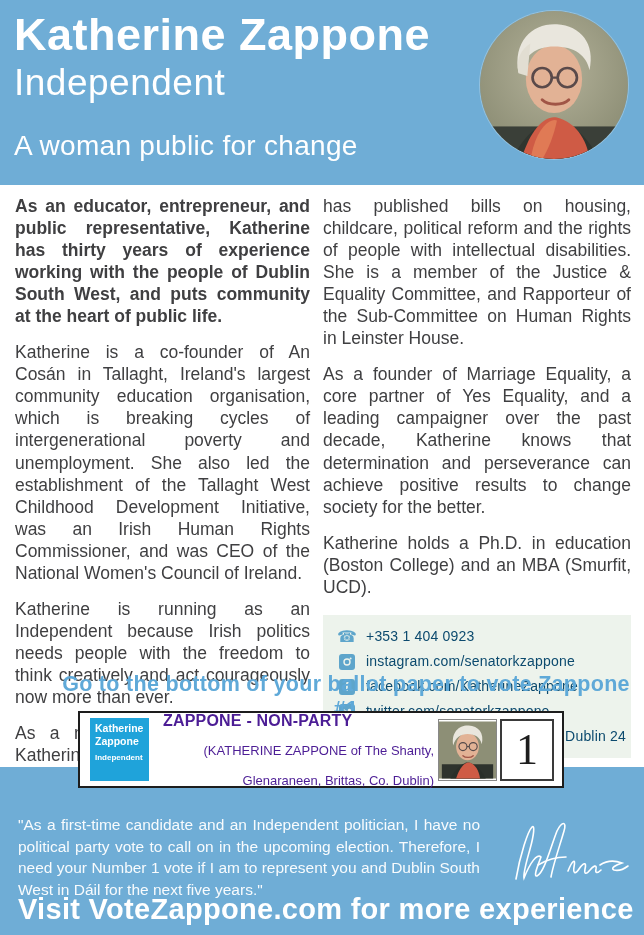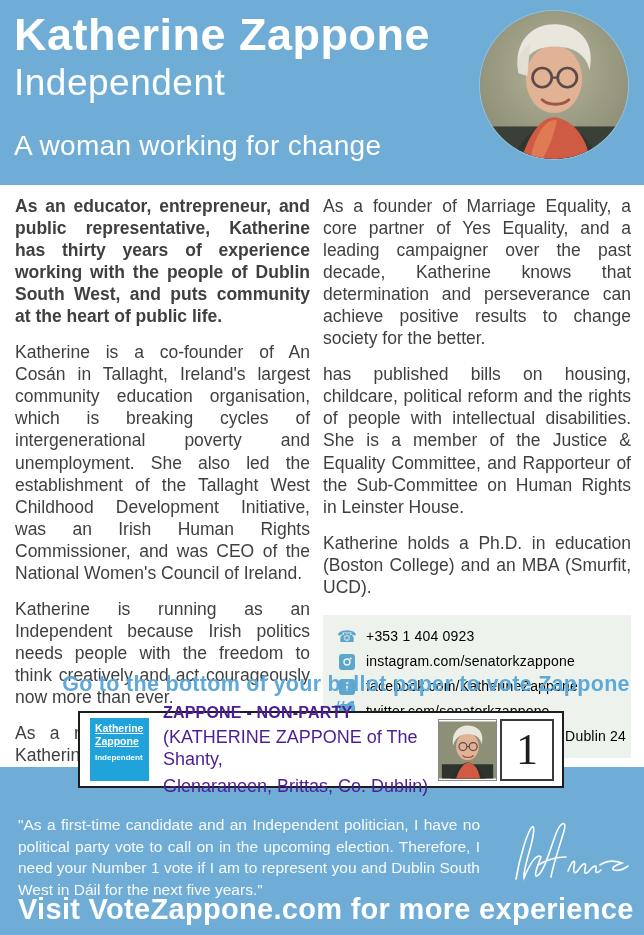--- a/index.html
+++ b/index.html
@@ -44,21 +44,21 @@
     width:20px; height:18px; margin-right:9px; flex:0 0 20px;
     color:#5ea5cb; font-size:16px; line-height:18px; text-align:center;
     display:flex; align-items:center; justify-content:center;
   }
   .cicon .sq{
     width:16px; height:16px; background:#5ea5cb; border-radius:3px;
     display:flex; align-items:center; justify-content:center; color:#edf3ec;
     font-size:12px; font-weight:700;
   }
   .cicon svg{ display:block; }
-  .ctext{ font-size:14px; color:#000000; letter-spacing:.2px; white-space:nowrap; }
+  .ctext{ font-size:14px; color:#0c4a6e; letter-spacing:.2px; white-space:nowrap; }
   
   .ballot-cta{
     position:absolute; top:672px; left:0; width:644px; text-align:center;
     font-size:21.5px; font-weight:700; color:#5fa9d8; letter-spacing:.3px;padding-left:48px;
   }
   
   .footer{
     position:absolute; top:767px; left:0; width:644px; height:168px;
     background:#6fadd6; color:#fff;
   }
@@ -74,41 +74,41 @@
   
   .ballot-box{
     position:absolute; top:711px; left:78px; width:486px; height:77px;
     background:#fff; border:2px solid #1d1d1d; display:flex; align-items:center;
     z-index:2;
   }
   .cand-card{
     width:59px; height:63px; margin-left:10px; background:#1fa3da; color:#fff;
     padding:4px 0 0 5px; flex:0 0 59px;
   }
-  .cand-card .cc-name{ font-size:10.5px; font-weight:700; line-height:1.25;text-decoration:underline; }
+  .cand-card .cc-name{ font-size:10.5px; font-weight:700; line-height:1.25; }
   .cand-card .cc-party{ font-size:8px; font-weight:700; margin-top:5px; }
   .ballot-mid{ flex:1 1 auto; padding:2px 4px 0 14px; color:#4c1d95; }
   .ballot-title{ font-size:16px; font-weight:700; letter-spacing:.2px; }
-  .ballot-detail{ font-size:18px; text-align:left; line-height:1.25; margin-top:4px; }
+  .ballot-detail{ font-size:13px; text-align:right; line-height:1.25; margin-top:13px; }
   .ballot-photo{ width:59px; height:62px; flex:0 0 59px; overflow:hidden; border:1px solid #888; }
   .ballot-num{
     width:54px; height:62px; margin:0 8px 0 3px; flex:0 0 54px;
     border:2px solid #3a3a3a; display:flex; align-items:center; justify-content:center;
     font-family:"Liberation Serif", serif; font-size:44px; color:#1d1d1d; background:#fff;
   }
 </style>
 </head>
 <body>
 
 <div class="page">
 
   <div class="header texture">
     <div class="name">Katherine Zappone</div>
     <div class="party">Independent</div>
-    <div class="tagline">A woman working for change</div>
+    <div class="tagline">A woman public for change</div>
     <div class="portrait-wrap">
       <svg width="148" height="148" viewBox="0 0 100 100">
         <defs>
           <radialGradient id="bgpg" cx="50%" cy="40%" r="75%">
             <stop offset="0%" stop-color="#b4b29a"></stop>
               <stop offset="100%" stop-color="#83856c"></stop>
           </radialGradient>
         </defs>
         <rect width="100" height="100" fill="url(#bgpg)"></rect>
         <rect x="8" y="78" width="84" height="22" fill="#3a3f38"></rect>
@@ -127,22 +127,22 @@
   </div>
 
   <div class="article">
     <div class="col">
       <p class="lead">As an educator, entrepreneur, and public representative, Katherine has thirty years of experience working with the people of Dublin South West, and puts community at the heart of public life.</p>
       <p>Katherine is a co-founder of An Cosán in Tallaght, Ireland's largest community education organisation, which is breaking cycles of intergenerational poverty and unemployment. She also led the establishment of the Tallaght West Childhood Development Initiative, was an Irish Human Rights Commissioner, and was CEO of the National Women's Council of Ireland.</p>
       <p>Katherine is running as an Independent because Irish politics needs people with the freedom to think creatively and act courageously now more than ever.</p>
       <p>As a member of the Oireachtas, Katherine is a strong voice for the people of Tallaght, Citywest, Templeogue, Rathfarnham, Knocklyon, Firhouse &amp; Greenhills and</p>
     </div>
     <div class="col">
+      <p>has published bills on housing, childcare, political reform and the rights of people with intellectual disabilities. She is a member of the Justice &amp; Equality Committee, and Rapporteur of the Sub-Committee on Human Rights in Leinster House.</p>
       <p>As a founder of Marriage Equality, a core partner of Yes Equality, and a leading campaigner over the past decade, Katherine knows that determination and perseverance can achieve positive results to change society for the better.</p>
-      <p>has published bills on housing, childcare, political reform and the rights of people with intellectual disabilities. She is a member of the Justice &amp; Equality Committee, and Rapporteur of the Sub-Committee on Human Rights in Leinster House.</p>
       <p>Katherine holds a Ph.D. in education (Boston College) and an MBA (Smurfit, UCD).</p>
 
       <div class="contact">
         <div class="contact-row">
           <span class="cicon">☎</span>
           <span class="ctext">+353 1 404 0923</span>
         </div>
         <div class="contact-row">
           <span class="cicon">
             <span class="sq">

